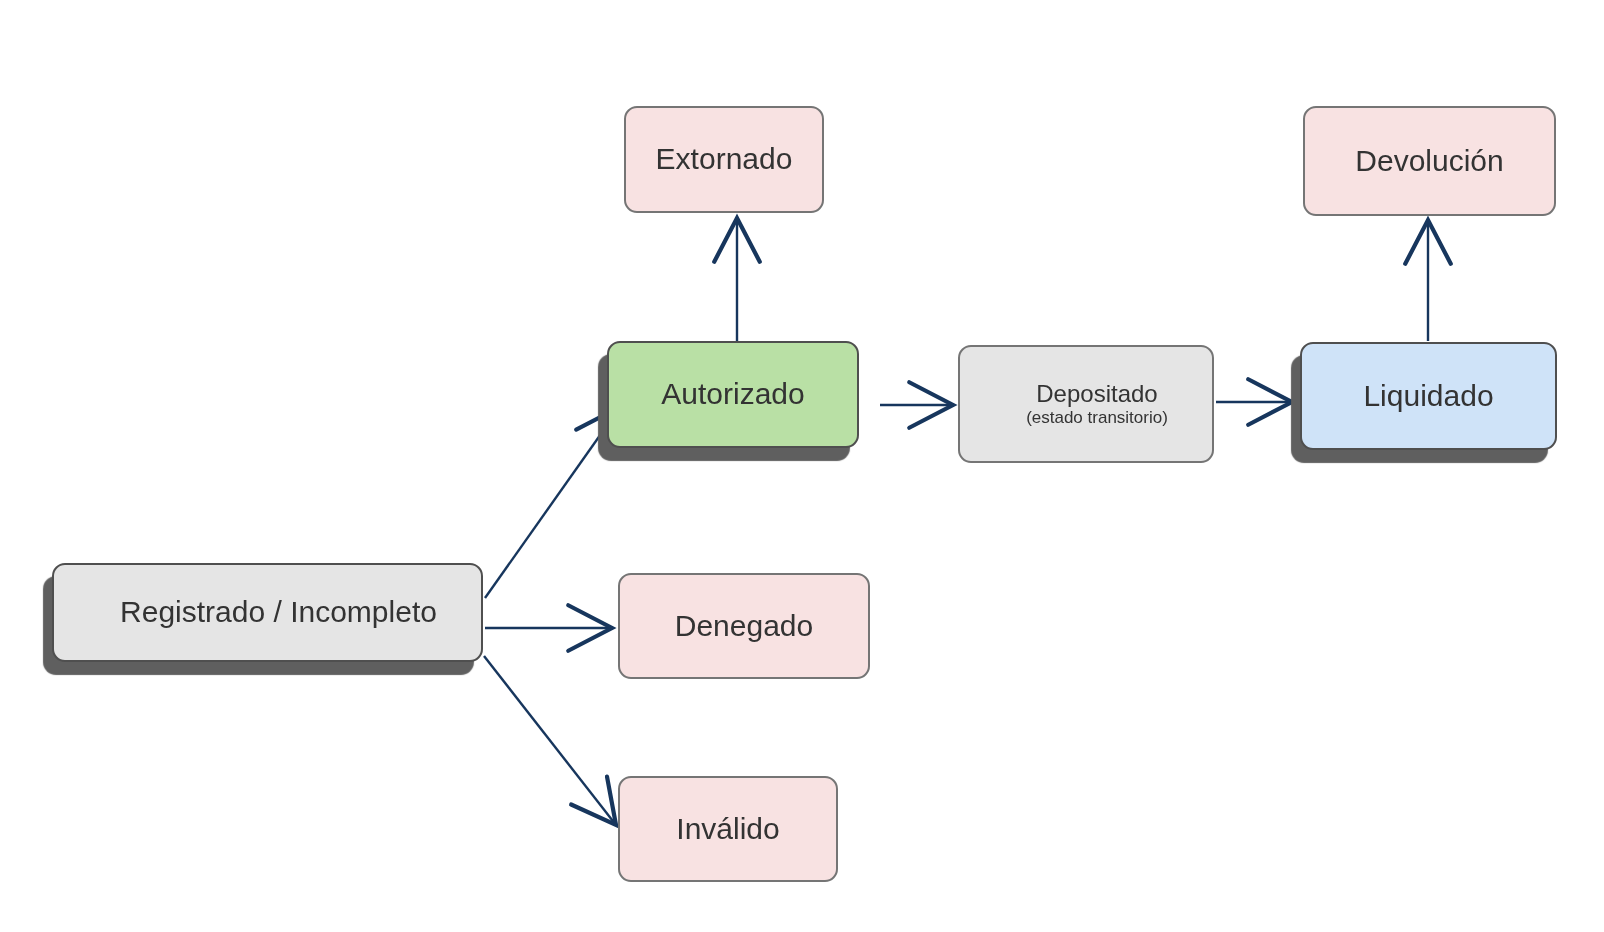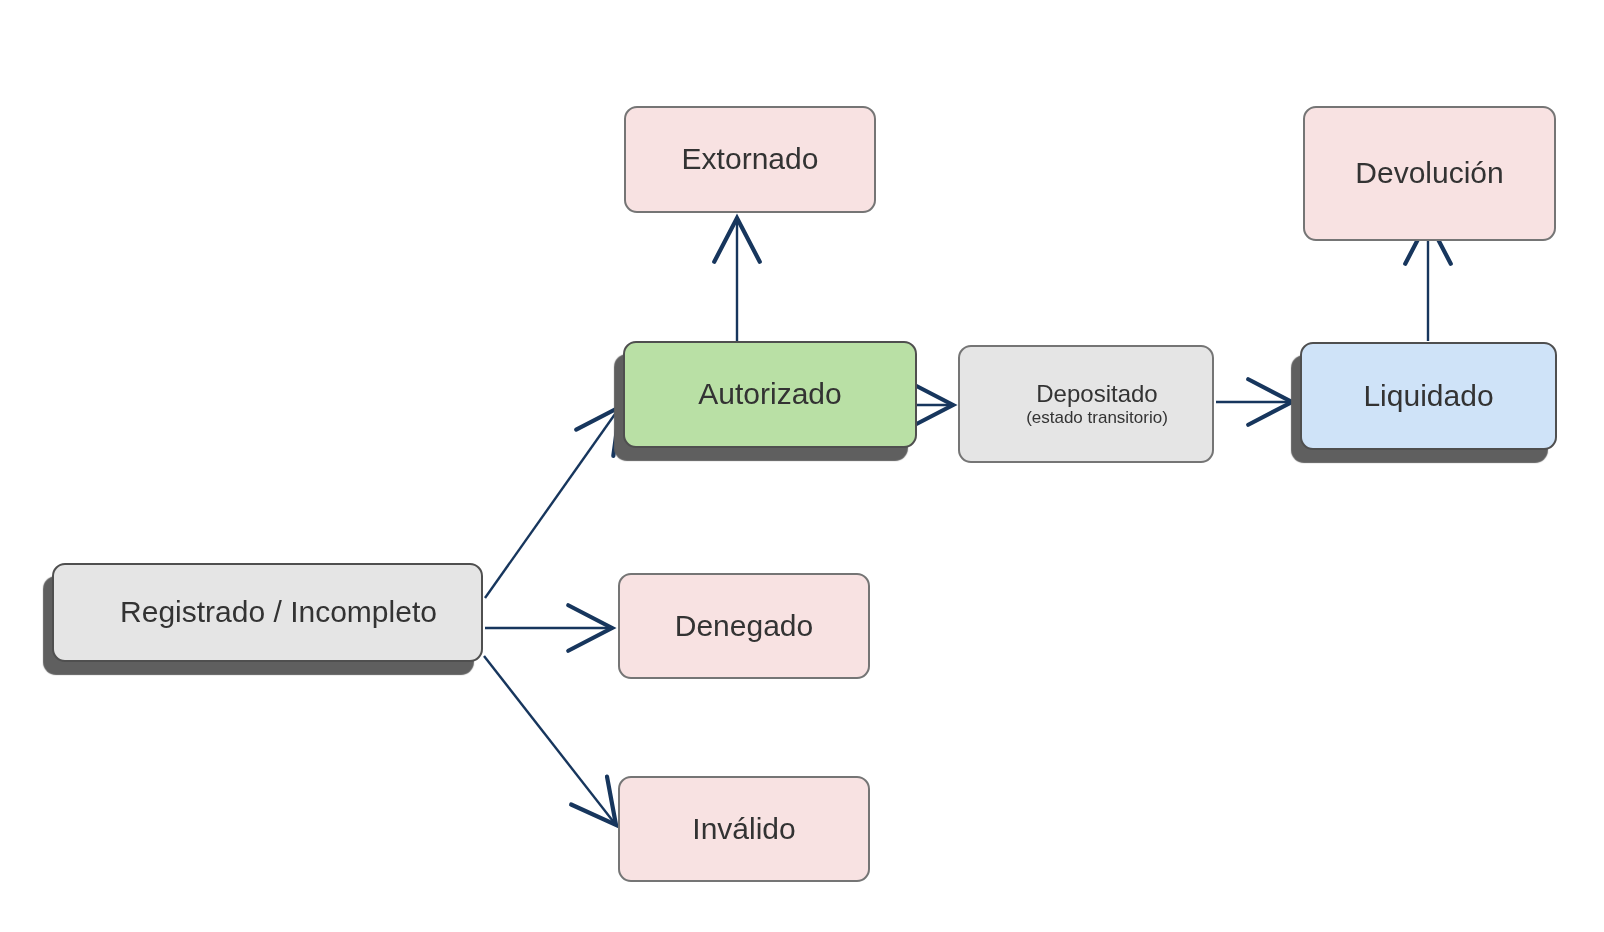--- a/index.html
+++ b/index.html
@@ -62,27 +62,27 @@
   .node.blue  { background: var(--fill-blue); text-align: right; }
   .node.shadow {
     border-color: var(--border-strong);
     box-shadow: -9px 13px 1px var(--shadow-color);
   }
   .node .main-label { display: block; }
   .node.two-line .main-label { font-size: 24px; }
   .node .sub-label { display: block; font-size: 17px; }
 
   .pos-registrado { left: 52px;   top: 563px; width: 431px; height: 99px; text-align: center;  }
-  .pos-extornado  { left: 624px;  top: 106px; width: 252px; height: 107px; }
-  .pos-autorizado { left: 623px;  top: 341px; width: 294px; height: 107px; }
+  .pos-extornado  { left: 624px;  top: 106px; width: 200px; height: 107px; }
+  .pos-autorizado { left: 607px;  top: 341px; width: 252px; height: 107px; }
   .pos-denegado   { left: 618px;  top: 573px; width: 252px; height: 106px; text-align: right; }
-  .pos-invalido   { left: 618px;  top: 776px; width: 252px; height: 106px; }
+  .pos-invalido   { left: 618px;  top: 776px; width: 220px; height: 106px; }
   .pos-depositado { left: 958px;  top: 345px; width: 256px; height: 118px; }
   .pos-liquidado  { left: 1300px; top: 342px; width: 257px; height: 108px; }
-  .pos-devolucion { left: 1303px; top: 106px; width: 253px; height: 135px; }
+  .pos-devolucion { left: 1303px; top: 106px; width: 253px; height: 110px; }
 </style>
 </head>
 <body>
 
 <div class="canvas">
 
   <svg class="edges" viewBox="0 0 1604 932">
     <defs>
       <marker id="ah" markerUnits="userSpaceOnUse" markerWidth="56" markerHeight="56" viewBox="-28 -16 32 32" refX="0" refY="0" orient="auto">
         <path class="arrowhead-path" d="M -25 -13 L 0 0 L -25 13"></path>

